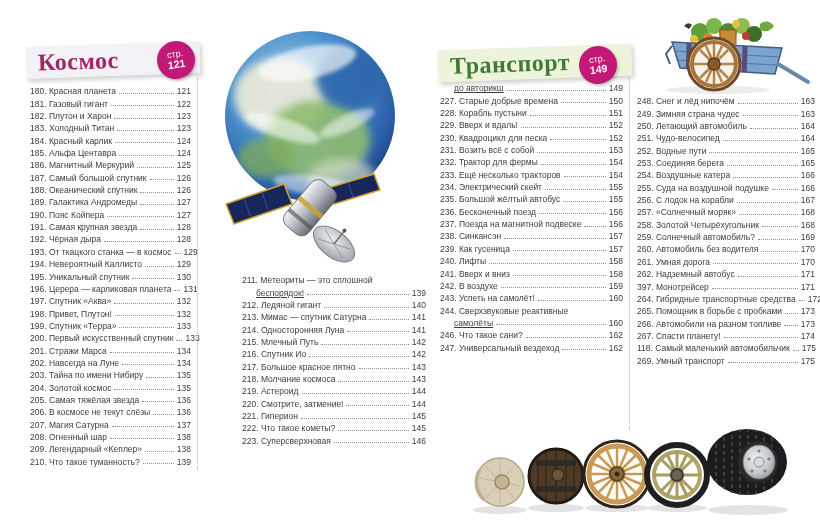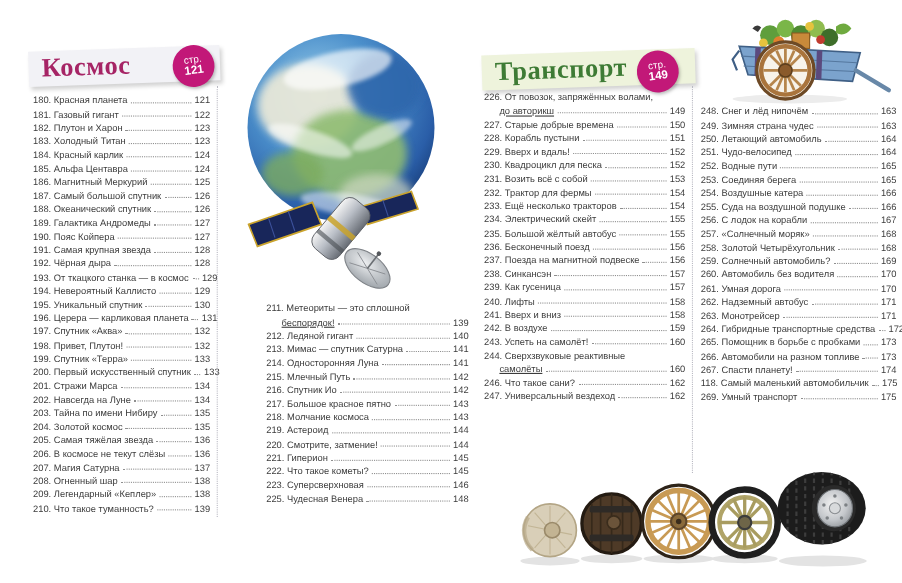--- a/index.html
+++ b/index.html
@@ -435,27 +435,20 @@
           <span class="p">145</span>
         </div>
       </div>
       <div class="entry">
         <div class="line">
           <span class="t">223. Суперсверхновая</span>
           <span class="dots"></span>
           <span class="p">146</span>
         </div>
       </div>
-      <div class="entry">
-        <div class="line">
-          <span class="t">225. Чудесная Венера</span>
-          <span class="dots"></span>
-          <span class="p">148</span>
-        </div>
-      </div>
     </div>
 
   <div class="ribbon transport">
     <h1>Транспорт</h1>
   </div>
   <div class="badge transport">
     <span class="b1">стр.</span>
     <span class="b2">149</span>
   </div>
 
@@ -499,23 +492,20 @@
           <line x1="58" y1="40" x2="74" y2="76"></line>
             <line x1="74" y1="40" x2="58" y2="76"></line>
         </g>
         <circle cx="66" cy="58" r="6" fill="#8a5a2b" stroke="#5e3f1d" stroke-width="1.5"></circle>
       </g>
     </svg>
   </div>
 
   <div class="col col-r1">
       <div class="entry">
-        <div class="line">
-          <span class="t">226. От повозок, запряжённых волами,</span>
-        </div>
         <div class="line wrap">
           <span class="t">до авторикш</span>
           <span class="dots"></span>
           <span class="p">149</span>
         </div>
       </div>
       <div class="entry">
         <div class="line">
           <span class="t">227. Старые добрые времена</span>
           <span class="dots"></span>
@@ -761,21 +751,21 @@
       </div>
       <div class="entry">
         <div class="line">
           <span class="t">262. Надземный автобус</span>
           <span class="dots"></span>
           <span class="p">171</span>
         </div>
       </div>
       <div class="entry">
         <div class="line">
-          <span class="t">263. Монотрейсер</span>
+          <span class="t">397. Монотрейсер</span>
           <span class="dots"></span>
           <span class="p">171</span>
         </div>
       </div>
       <div class="entry">
         <div class="line">
           <span class="t">264. Гибридные транспортные средства</span>
           <span class="dots"></span>
           <span class="p">172</span>
         </div>

